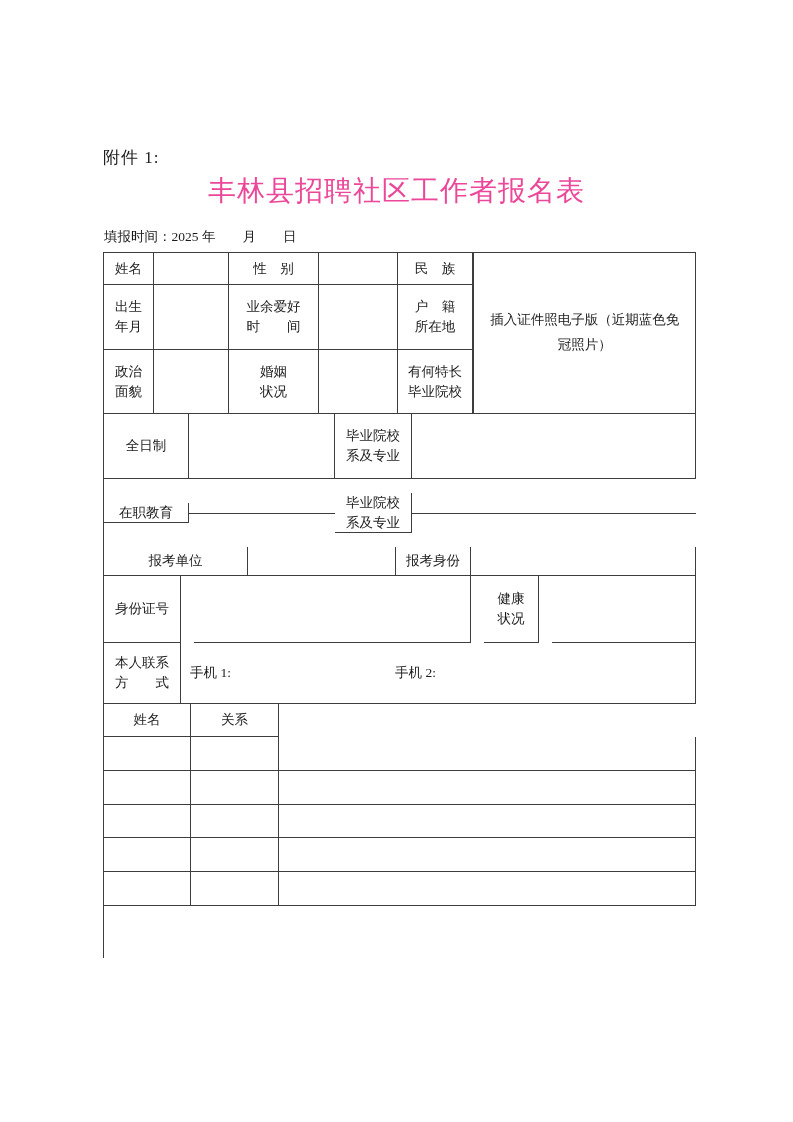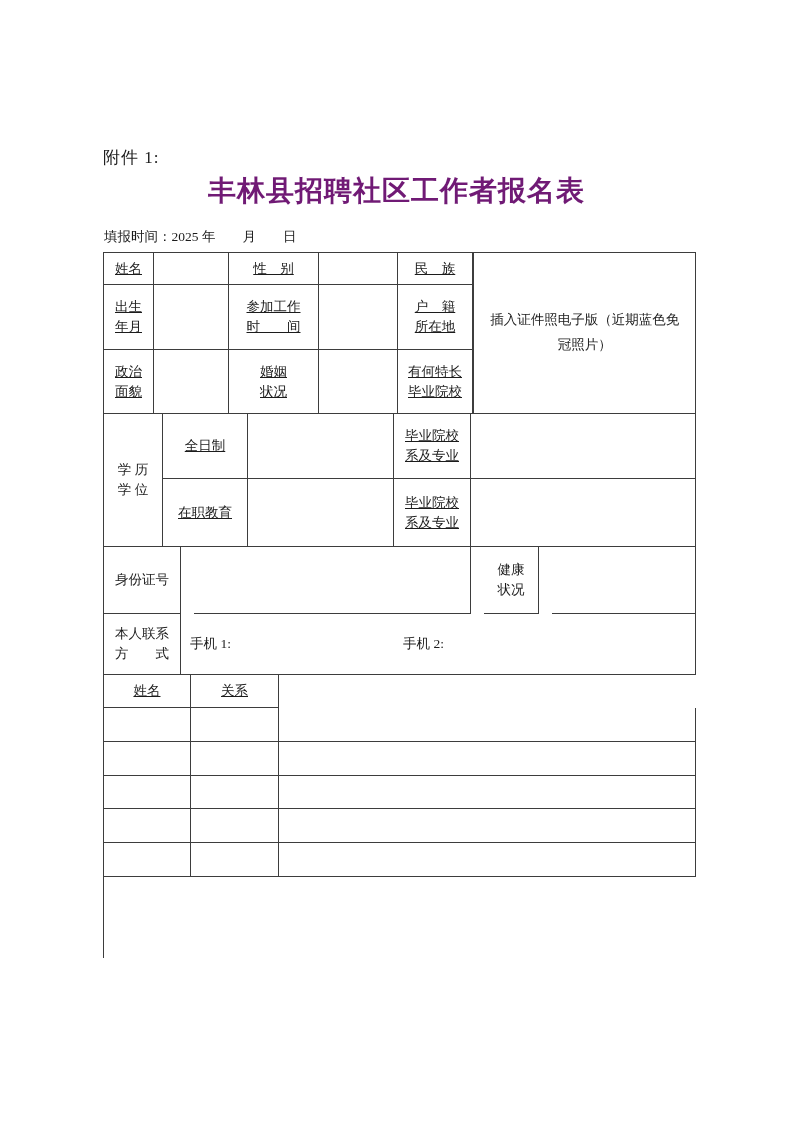--- a/index.html
+++ b/index.html
@@ -3,45 +3,45 @@
 <meta charset="utf-8">
 <style>
   html,body{margin:0;padding:0;background:#ffffff;}
   .page{
     position:relative;width:793px;height:958px;background:#ffffff;
     font-family:"Liberation Serif", serif;color:#1c1c1c;overflow:hidden;
   }
   .attachment{position:absolute;left:103px;top:146px;font-size:17px;letter-spacing:1px;}
   .title{
     position:absolute;left:0;right:0;top:172px;margin:0;text-align:center;
-    font-size:28px;font-weight:700;letter-spacing:1px;
-    font-family:"Liberation Sans", sans-serif;color:#701a75;
+    font-size:28px;font-weight:400;letter-spacing:1px;
+    font-family:"Liberation Sans", sans-serif;color:#ec4899;
   }
   .fill-date{position:absolute;left:104px;top:228px;font-size:13.5px;}
   .pagenum{position:absolute;left:0;right:0;top:1023px;text-align:center;font-size:13px;}
 
   .tbl{
     position:absolute;left:103px;top:252px;width:592px;height:721px;
     border-top:1px solid #3d3d3d;border-left:1px solid #3d3d3d;
     font-size:13.5px;line-height:1.45;
   }
   .sec{display:flex;width:100%;}
   .col{display:flex;flex-direction:column;}
-  .row{display:flex;width:100%;flex-shrink:0;text-decoration:underline;}
+  .row{display:flex;width:100%;flex-shrink:0;}
   .cell{
     box-sizing:border-box;flex-shrink:0;
     border-right:1px solid #3d3d3d;border-bottom:1px solid #3d3d3d;
     display:flex;align-items:center;justify-content:center;
     text-align:center;white-space:pre-line;overflow:hidden;
   }
   .fill{flex:1 1 auto;width:auto;}
   .photo-cell{flex:1 1 auto;padding:0 13px;line-height:1.85;}
   .contact-cell{justify-content:flex-start;text-align:left;position:relative;padding-left:9px;white-space:normal;}
-  .mobile2{position:absolute;left:222px;top:50%;transform:translateY(-50%);}
-  .h32{height:32px;} .h65{height:65px;} .h64{height:64px;justify-content:flex-end;} .h68{height:68px;}
+  .mobile2{position:absolute;left:214px;top:50%;transform:translateY(-50%);}
+  .h32{height:32px;} .h65{height:65px;} .h64{height:64px;justify-content:flex-end;} .h68{height:68px;align-items:center;}
   .h29{height:29px;} .h67{height:67px;gap:13px;} .h61{height:61px;} .h33{height:33px;}
   .frow{flex:1 1 auto;}
   .s1-left{width:462px;}
   .sec2-right,.sec7-right{flex:1 1 auto;}
 </style>
 </head>
 <body>
 
 <div class="page">
 
@@ -58,21 +58,21 @@
           <div class="cell" style="width:75px"></div>
           <div class="cell" style="width:90px">性　别</div>
           <div class="cell" style="width:79px"></div>
           <div class="cell" style="width:75px">民　族</div>
           <div class="cell fill"></div>
         </div>
         <div class="row h65">
           <div class="cell" style="width:50px">出生
 年月</div>
           <div class="cell" style="width:75px"></div>
-          <div class="cell" style="width:90px">参加工作
+          <div class="cell" style="width:90px">业余爱好
 时　　间</div>
           <div class="cell" style="width:79px"></div>
           <div class="cell" style="width:75px">户　籍
 所在地</div>
           <div class="cell fill"></div>
         </div>
         <div class="row h64">
           <div class="cell" style="width:50px">政治
 面貌</div>
           <div class="cell" style="width:75px"></div>
@@ -81,40 +81,44 @@
           <div class="cell" style="width:79px"></div>
           <div class="cell" style="width:75px">有何特长
 毕业院校</div>
           <div class="cell fill"></div>
         </div>
       </div>
       <div class="cell photo-cell">插入证件照电子版（近期蓝色免冠照片）</div>
     </div>
 
     <div class="sec">
-      <div class="cell" style="width:59px">学 历
-学 位</div>
       <div class="col sec2-right">
         <div class="row h65">
           <div class="cell" style="width:85px">全日制</div>
           <div class="cell" style="width:146px"></div>
           <div class="cell" style="width:77px">毕业院校
 系及专业</div>
           <div class="cell fill"></div>
         </div>
         <div class="row h68">
           <div class="cell" style="width:85px">在职教育</div>
           <div class="cell" style="width:146px"></div>
           <div class="cell" style="width:77px">毕业院校
 系及专业</div>
           <div class="cell fill"></div>
         </div>
       </div>
     </div>
 
+    <div class="sec h29">
+      <div class="cell" style="width:144px">报考单位</div>
+      <div class="cell" style="width:148px"></div>
+      <div class="cell" style="width:75px">报考身份</div>
+      <div class="cell fill"></div>
+    </div>
 
     <div class="sec h67">
       <div class="cell" style="width:77px">身份证号</div>
       <div class="cell" style="width:277px"></div>
       <div class="cell" style="width:55px">健康
 状况</div>
       <div class="cell fill"></div>
     </div>
 
 

